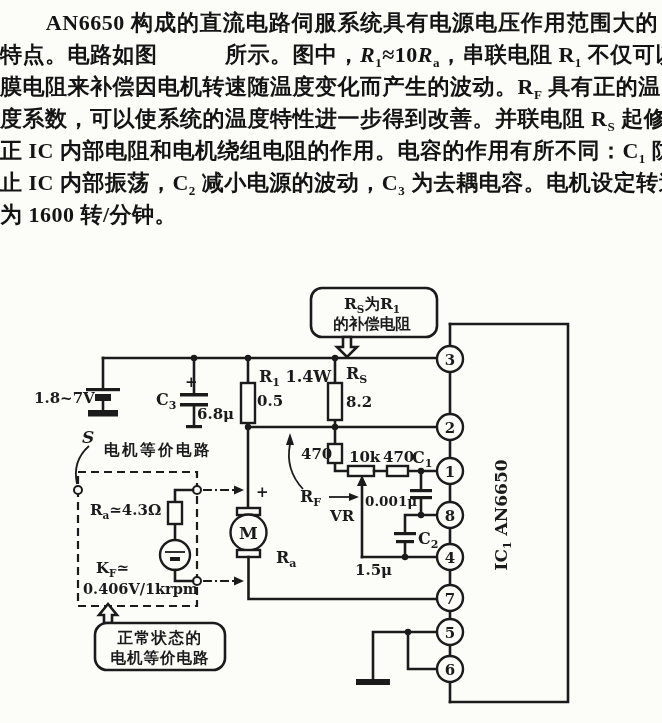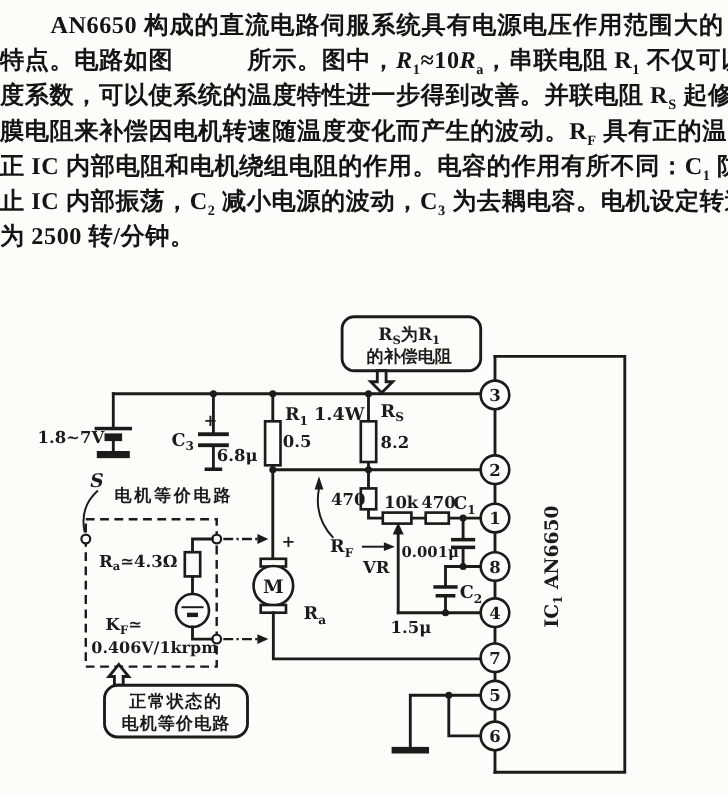--- a/index.html
+++ b/index.html
@@ -35,25 +35,25 @@
   .node{stroke:#1b1b1b;stroke-width:2;fill:#fcfcf9;}
 </style>
 </head>
 <body>
 
 <div class="page">
 
   <div class="para">
     <div class="pline">　　AN6650 构成的直流电路伺服系统具有电源电压作用范围大的</div>
     <div class="pline">特点。电路如图　　　所示。图中，<i>R</i><sub>1</sub>≈10<i>R</i><sub>a</sub>，串联电阻 R<sub>1</sub> 不仅可以</div>
+    <div class="pline">膜电阻来补偿因电机转速随温度变化而产生的波动。R<sub>F</sub> 具有正的温</div>
     <div class="pline">度系数，可以使系统的温度特性进一步得到改善。并联电阻 R<sub>S</sub> 起修</div>
-    <div class="pline">膜电阻来补偿因电机转速随温度变化而产生的波动。R<sub>F</sub> 具有正的温</div>
     <div class="pline">正 IC 内部电阻和电机绕组电阻的作用。电容的作用有所不同：C<sub>1</sub> 防</div>
     <div class="pline">止 IC 内部振荡，C<sub>2</sub> 减小电源的波动，C<sub>3</sub> 为去耦电容。电机设定转速</div>
-    <div class="pline last">为 2500 转/分钟。</div>
+    <div class="pline last">为 1600 转/分钟。</div>
   </div>
 
   <svg style="position:absolute;left:0;top:263px" width="662" height="460" viewBox="0 0 662 460">
 
     <g>
       <path class="wire" d="M450,61 H568 V439 H450"></path>
       <path class="wire" d="M450,61 V439"></path>
       <g transform="translate(507,252) rotate(-90)">
         <text text-anchor="middle" font-size="17"><tspan>IC</tspan><tspan dy="4" font-size="11">1</tspan><tspan dy="-4">  </tspan><tspan>AN6650</tspan></text>
       </g>

